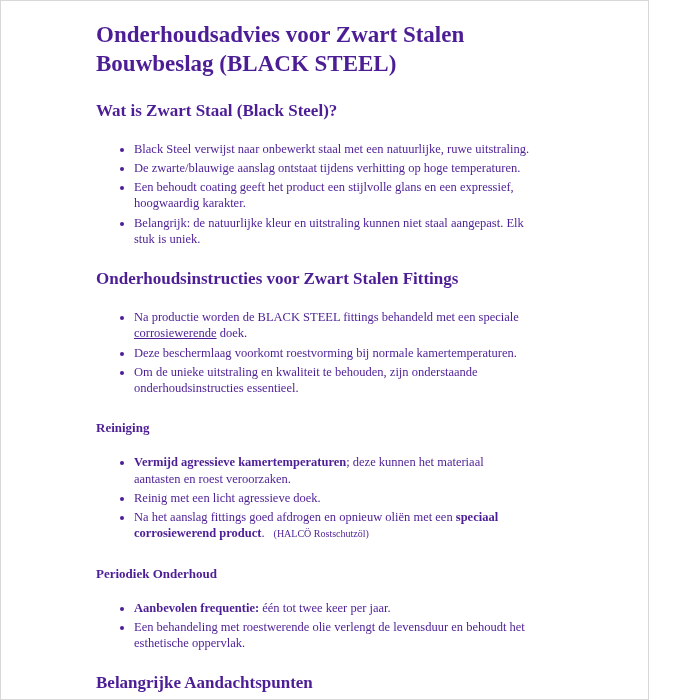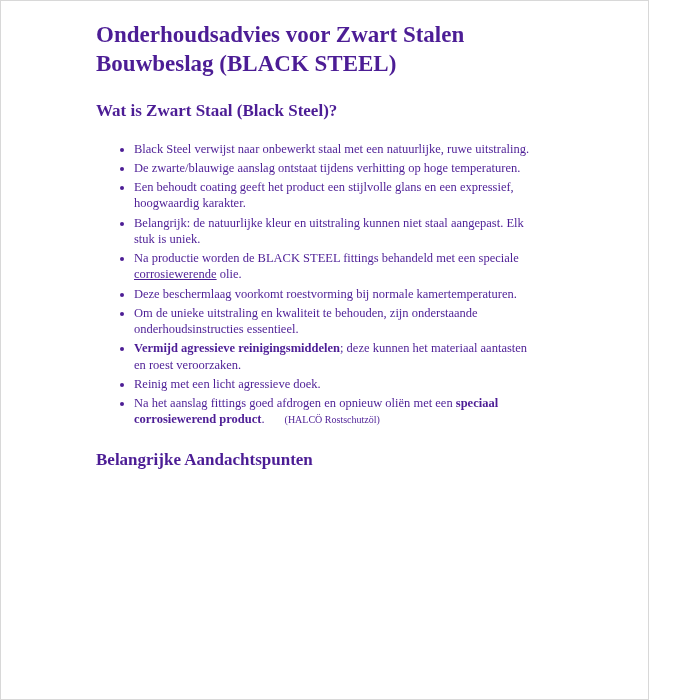--- a/index.html
+++ b/index.html
@@ -9,47 +9,54 @@
     font-family:"Liberation Serif", serif;color:#4c1d95;
   }
   .content{padding:12px 115px 0 95px;}
   h1{font-size:23px;line-height:1.25;font-weight:bold;margin:8px 0 20px;max-width:470px;}
   h2{font-size:17px;font-weight:bold;margin:22px 0 20px;}
   h3{font-size:13px;font-weight:bold;margin:24px 0 18px;}
   ul{margin:0;padding:0 0 0 38px;font-size:12.5px;line-height:1.3;list-style:disc outside;}
   li{margin:0 0 3px 0;}
   .b{font-weight:bold;}
   .u{text-decoration:underline;margin-top:24px;}
-  .note{font-size:10px;margin-left:20px;white-space:nowrap;}
+  .note{font-size:10px;margin-left:9px;white-space:nowrap;}
 </style>
 </head>
 <body>
 
 <div class="page">
   <div class="content">
 
     <h1>Onderhoudsadvies voor Zwart Stalen Bouwbeslag (BLACK STEEL)</h1>
 
     <h2>Wat is Zwart Staal (Black Steel)?</h2>
     <ul>
       <li>Black Steel verwijst naar onbewerkt staal met een natuurlijke, ruwe uitstraling.</li>
       <li>De zwarte/blauwige aanslag ontstaat tijdens verhitting op hoge temperaturen.</li>
       <li>Een behoudt coating geeft het product een stijlvolle glans en een expressief, hoogwaardig karakter.</li>
       <li>Belangrijk: de natuurlijke kleur en uitstraling kunnen niet staal aangepast. Elk stuk is uniek.</li>
     </ul>
 
+    <h2>Onderhoudsinstructies voor Zwart Stalen Fittings</h2>
     <ul>
-      <li><span>Na productie worden de BLACK STEEL fittings behandeld met een speciale </span><span class="u">corrosiewerende</span><span> olie.</span></li>
+      <li><span>Na productie worden de BLACK STEEL fittings behandeld met een speciale </span><span class="u">corrosiewerende</span><span> doek.</span></li>
       <li>Deze beschermlaag voorkomt roestvorming bij normale kamertemperaturen.</li>
       <li>Om de unieke uitstraling en kwaliteit te behouden, zijn onderstaande onderhoudsinstructies essentieel.</li>
     </ul>
 
+    <h3>Reiniging</h3>
     <ul>
-      <li><span class="b">Vermijd agressieve reinigingsmiddelen</span><span>; deze kunnen het materiaal aantasten en roest veroorzaken.</span></li>
+      <li><span class="b">Vermijd agressieve kamertemperaturen</span><span>; deze kunnen het materiaal aantasten en roest veroorzaken.</span></li>
       <li>Reinig met een licht agressieve doek.</li>
       <li><span>Na het aanslag fittings goed afdrogen en opnieuw oliën met een </span><span class="b">speciaal corrosiewerend product</span><span>.</span><span class="note">(HALCÖ Rostschutzöl)</span></li>
     </ul>
 
+    <h3>Periodiek Onderhoud</h3>
+    <ul>
+      <li><span class="b">Aanbevolen frequentie:</span><span> één tot twee keer per jaar.</span></li>
+      <li>Een behandeling met roestwerende olie verlengt de levensduur en behoudt het esthetische oppervlak.</li>
+    </ul>
 
     <h2>Belangrijke Aandachtspunten</h2>
 
   </div>
 </div>
 
 </body></html>

